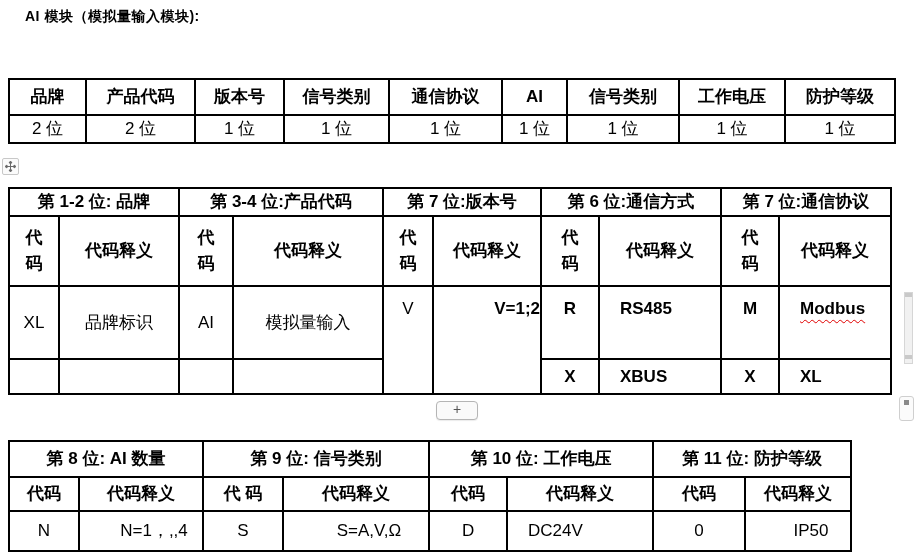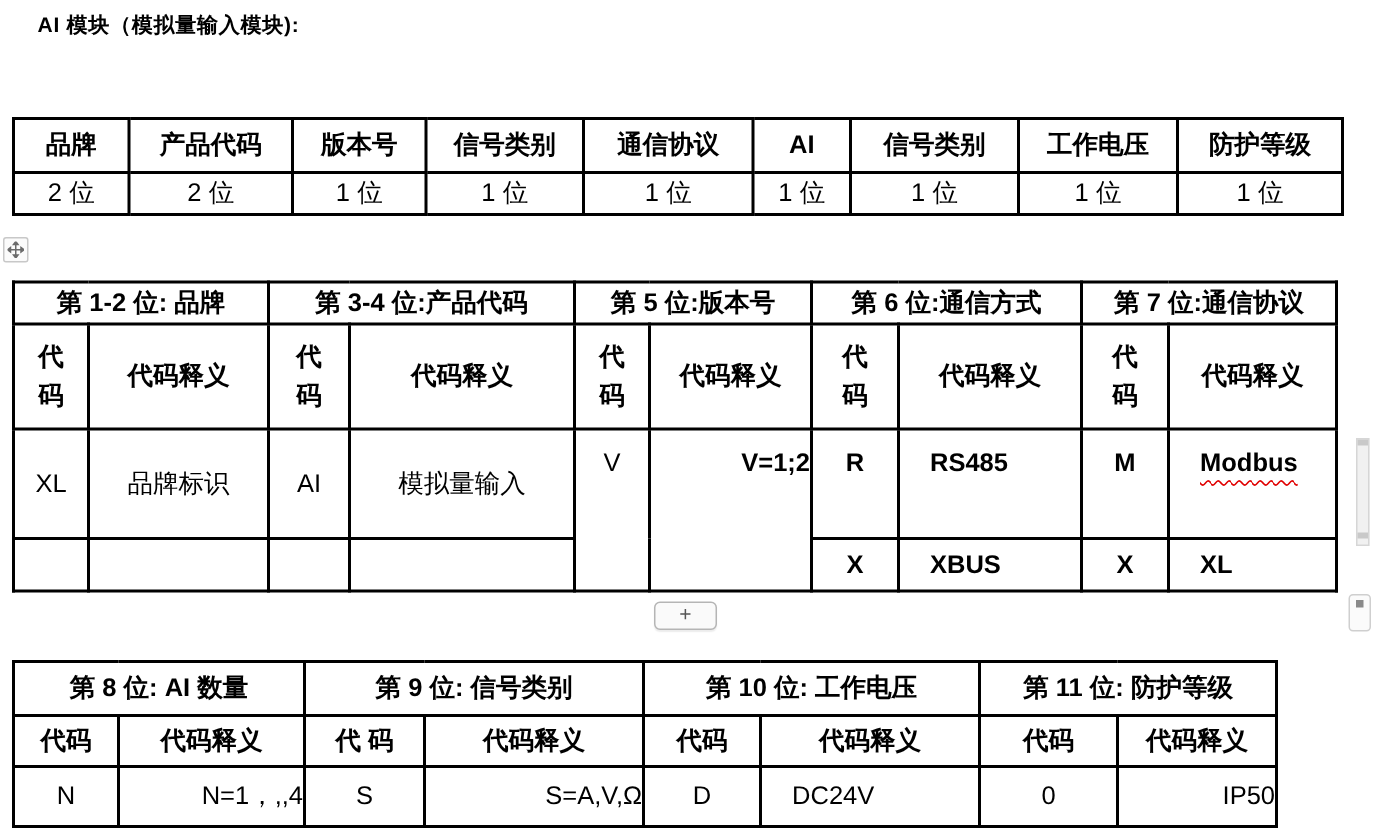--- a/index.html
+++ b/index.html
@@ -15,21 +15,21 @@
   table{border-collapse:collapse;table-layout:fixed;position:absolute;background:#fff;}
   td{
     border:2px solid #000;text-align:center;vertical-align:middle;
     font-size:17px;padding:0;overflow:hidden;line-height:1.55;
   }
   .b{font-weight:bold;}
   .narrow{word-break:break-all;padding:0 13px;}
   .vtop{vertical-align:top;padding-top:9px;}
   .left{text-align:left;padding-left:20px;}
   .left-sm{text-align:right;padding-left:21px;}
-  .left-md{text-align:right;padding-left:26px;}
+  .left-md{text-align:center;padding-left:26px;}
   .misspell{
     text-decoration:underline;
     text-decoration-style:wavy;
     text-decoration-color:#e00000;
     text-decoration-thickness:1px;
     text-underline-offset:5px;
   }
   
   .move-handle{
     position:absolute;left:2px;top:158px;width:15px;height:15px;
@@ -124,21 +124,21 @@
       <col style="width:108px">
     <col style="width:58px">
       <col style="width:122px">
     <col style="width:58px">
       <col style="width:112px">
   </colgroup>
   <tbody>
       <tr style="height:19px">
     <td colspan="2" class="b">第 1-2 位: 品牌</td>
     <td colspan="2" class="b">第 3-4 位:产品代码</td>
-    <td colspan="2" class="b">第 5 位:版本号</td>
+    <td colspan="2" class="b">第 7 位:版本号</td>
     <td colspan="2" class="b">第 6 位:通信方式</td>
     <td colspan="2" class="b">第 7 位:通信协议</td>
   </tr>
   <tr style="height:70px">
     <td class="b narrow">代码</td>
     <td class="b">代码释义</td>
     <td class="b narrow">代码</td>
     <td class="b">代码释义</td>
     <td class="b narrow">代码</td>
     <td class="b">代码释义</td>

